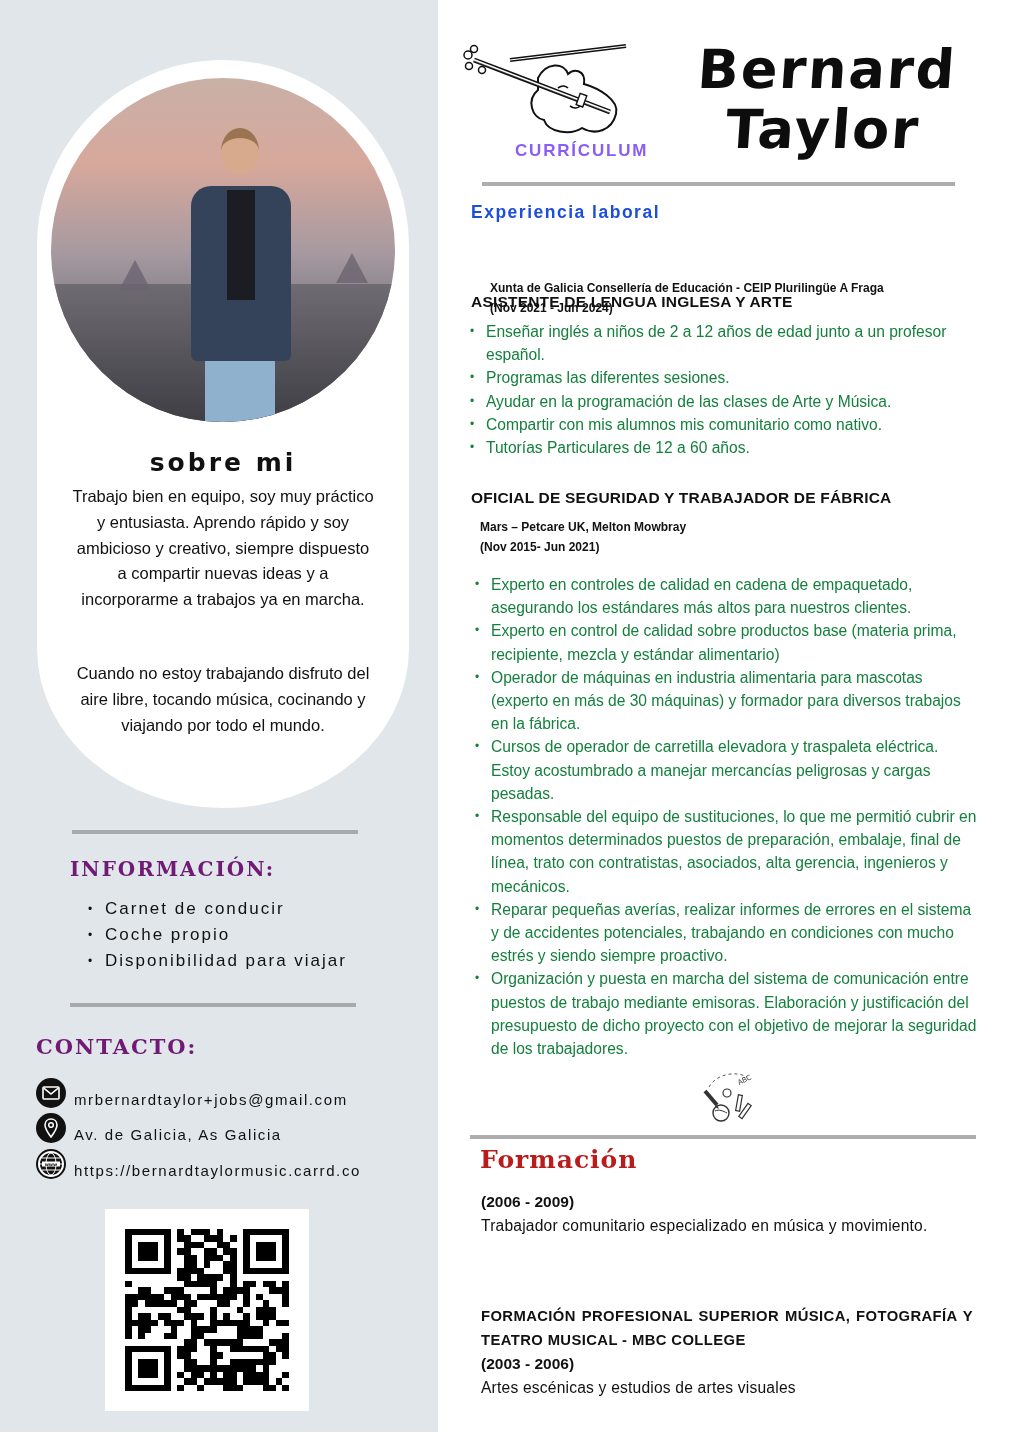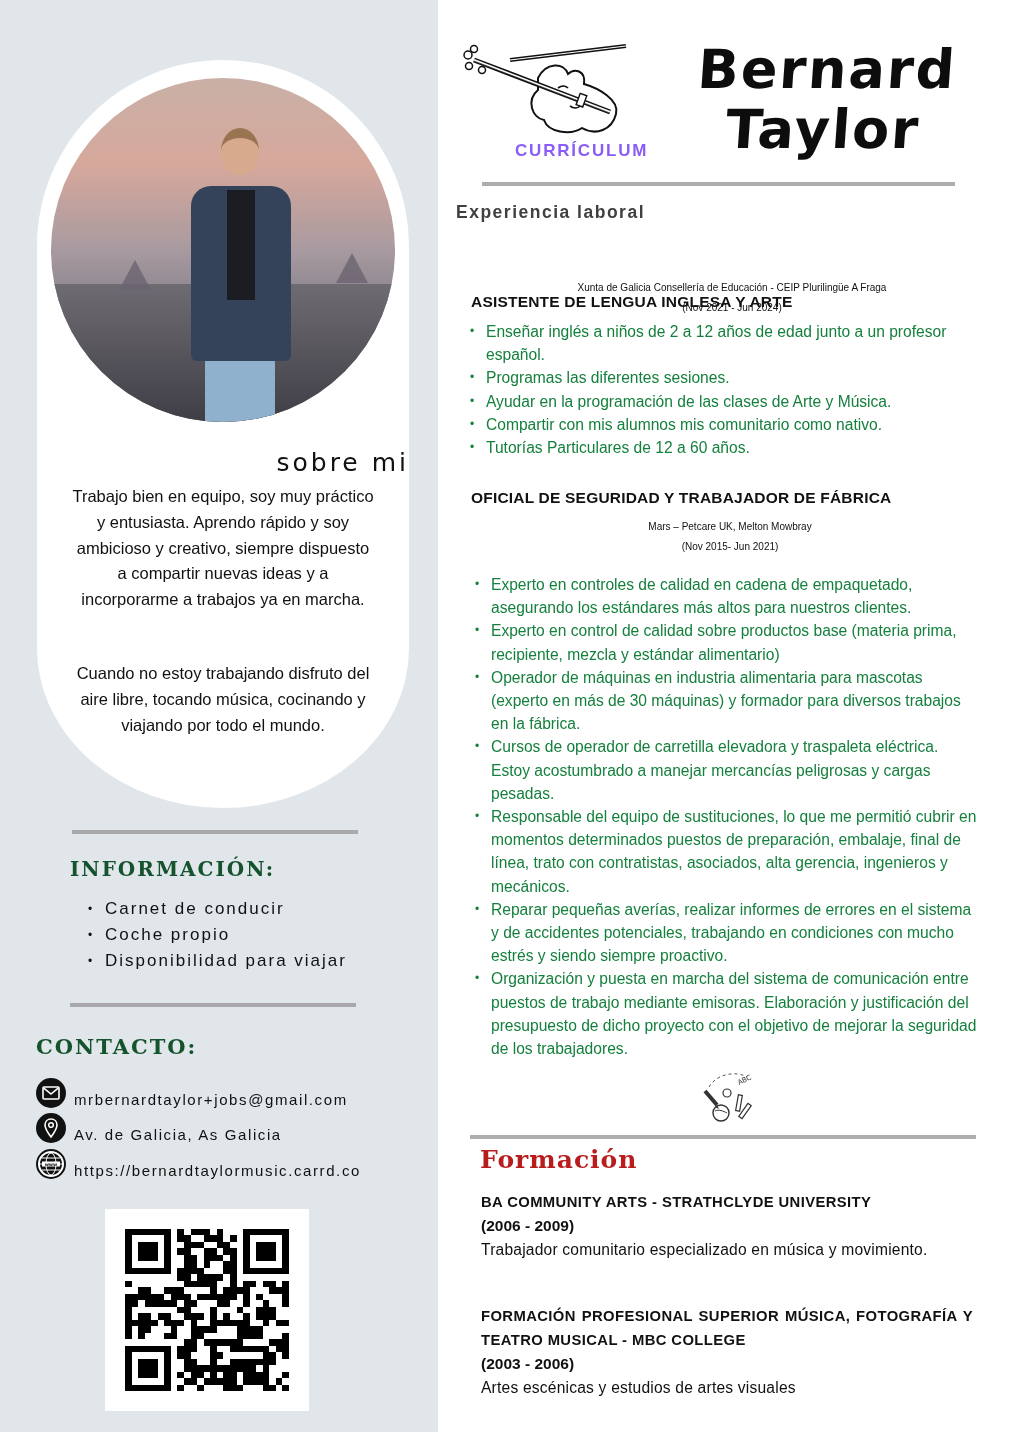--- a/index.html
+++ b/index.html
@@ -17,31 +17,31 @@
                  background: linear-gradient(180deg, #6f6b73 0%, #3f3e45 100%); }
   .photo .sign { position: absolute; width: 0; height: 0; border-left: 16px solid transparent; border-right: 16px solid transparent; border-bottom: 30px solid #6a6470; opacity: .8; }
   .photo .sign.l { left: 68px; top: 182px; }
   .photo .sign.r { left: 285px; top: 175px; }
   .photo .person { position: absolute; left: 140px; top: 50px; width: 100px; height: 300px; }
   .photo .head { position: absolute; left: 30px; top: 0; width: 38px; height: 46px; border-radius: 50% 50% 45% 45%; background: #d7a98d; border-top: 10px solid #9a7451; }
   .photo .jacket { position: absolute; left: 0; top: 58px; width: 100px; height: 175px; background: #34435a; border-radius: 20px 20px 6px 6px; }
   .photo .shirt { position: absolute; left: 36px; top: 62px; width: 28px; height: 110px; background: #1b1d22; }
   .photo .jeans { position: absolute; left: 14px; top: 228px; width: 70px; height: 80px; background: #8fb1cd; }
 
-  .about-title { position: absolute; left: 37px; top: 448px; width: 372px; text-align: right;
-                 font-family: "DejaVu Sans", sans-serif; font-weight: normal; font-size: 25px; letter-spacing: 3px; }
+  .about-title { position: absolute; left: 37px; top: 448px; width: 372px; text-align: center;
+                 font-family: "DejaVu Sans", sans-serif; font-weight: bold; font-size: 25px; letter-spacing: 3px; }
   .about-text { position: absolute; left: 70px; width: 306px; text-align: center; font-size: 16.5px; line-height: 25.8px; color: #111; }
   .about-text.p1 { top: 484px; }
   .about-text.p2 { top: 661px; }
 
   .divider { position: absolute; height: 4px; background: #a9a9ab; }
   .divider.d1 { left: 72px; top: 830px; width: 286px; }
   .divider.d2 { left: 70px; top: 1003px; width: 286px; }
 
-  .sec-title { position: absolute; font-family: "DejaVu Serif", serif; font-weight: bold; letter-spacing: 2px; color: #14532d; }
+  .sec-title { position: absolute; font-family: "DejaVu Serif", serif; font-weight: bold; letter-spacing: 2px; color: #701a75; }
   .info-title { left: 70px; top: 857px; font-size: 20px; }
   .info-list { position: absolute; left: 88px; top: 896px; list-style: none; }
   .info-list li { font-size: 17px; letter-spacing: 2px; line-height: 26px; position: relative; padding-left: 17px; }
   .info-list li::before { content: "•"; position: absolute; left: 0; top: 0; font-size: 12px; }
 
   .contact-title { left: 36px; top: 1034px; font-size: 21px; }
   .contact-row { position: absolute; left: 36px; height: 30px; display: flex; align-items: flex-end; }
   .contact-row .ic { width: 30px; height: 30px; border-radius: 50%; background: #111; color: #fff; display: flex; align-items: center; justify-content: center; flex: none; }
   .contact-row .txt { margin-left: 8px; font-size: 15px; letter-spacing: 1.6px; color: #111; }
   .row-email { top: 1078px; }
@@ -53,25 +53,25 @@
   .qr span { display: block; }
   .qr span.b { background: #000; }
 
   
   .violin { position: absolute; left: 460px; top: 40px; width: 170px; height: 105px; }
   .curr-label { position: absolute; left: 515px; top: 141px; font-size: 17px; font-weight: bold; letter-spacing: 1.8px; color: #8b5cf6; }
   .name { position: absolute; left: 690px; top: 40px; width: 270px; text-align: center;
           font-family: "DejaVu Sans", sans-serif; font-weight: bold; font-size: 54px; line-height: 60px; letter-spacing: 2px; color: #0d0d0d; transform: skewX(-4deg); }
   .rule-top { position: absolute; left: 482px; top: 182px; width: 473px; height: 4px; background: #adadad; }
 
-  .exp-title { position: absolute; left: 456px; top: 202px; font-size: 17.5px; font-weight: bold; letter-spacing: 1.5px; color: #404040; }
+  .exp-title { position: absolute; left: 471px; top: 202px; font-size: 17.5px; font-weight: bold; letter-spacing: 1.5px; color: #1d4ed8; }
   .job-title { position: absolute; left: 471px; font-size: 15.5px; font-weight: bold; color: #111; letter-spacing: .2px; }
   .job1-title { top: 250px; margin-top: 43px; }
   .job2-title { top: 489px; }
-  .job-meta { position: absolute; text-align: center; font-size: 10px; font-weight: normal; line-height: 20px; color: #111; }
+  .job-meta { position: absolute; text-align: left; font-size: 12px; font-weight: bold; line-height: 20px; color: #111; }
   .job1-meta { left: 490px; top: 278px; width: 484px; }
   .job2-meta { left: 480px; top: 517px; width: 500px; }
 
   .bullets { position: absolute; list-style: none; }
   .bullets li { position: relative; padding-left: 16px; font-size: 15.6px; line-height: 23.2px; color: #15803d; }
   .bullets li::before { content: "•"; position: absolute; left: 0; top: 0; font-size: 12px; }
   .bullets1 { left: 470px; top: 320px; width: 510px; }
   .bullets2 { left: 475px; top: 573px; width: 505px; }
 
   .school-ic { position: absolute; left: 697px; top: 1065px; width: 62px; height: 62px; }
@@ -845,21 +845,20 @@
   <circle cx="24" cy="48" r="8" fill="none" stroke="#333" stroke-width="1.4"></circle>
   <path d="M18 46 c4 -2 8 0 12 2" fill="none" stroke="#333" stroke-width="1"></path>
   <rect x="40" y="30" width="4" height="16" fill="none" stroke="#333" stroke-width="1.2" transform="rotate(10 42 38)"></rect>
   <rect x="46" y="38" width="4" height="16" fill="none" stroke="#333" stroke-width="1.2" transform="rotate(35 48 46)"></rect>
   <text x="42" y="20" font-size="7" font-family="DejaVu Sans, sans-serif" fill="#333" transform="rotate(-25 42 20)">ABC</text>
 </svg>
 <div class="rule-mid"></div>
 
 <h2 class="edu-title">Formación</h2>
 <div class="edu-block edu1">
-  <div class="edu-name">BA COMMUNITY ARTS  - STRATHCLYDE UNIVERSITY</div>
   <div class="edu-dates">(2006 - 2009)</div>
   <div class="edu-desc">Trabajador comunitario especializado en música y movimiento.</div>
 </div>
 <div class="edu-block edu2">
   <div class="edu-name">FORMACIÓN PROFESIONAL SUPERIOR MÚSICA, FOTOGRAFÍA Y TEATRO MUSICAL - MBC COLLEGE</div>
   <div class="edu-dates">(2003 - 2006)</div>
   <div class="edu-desc">Artes escénicas y estudios de artes visuales</div>
 </div>
 
 </body></html>

